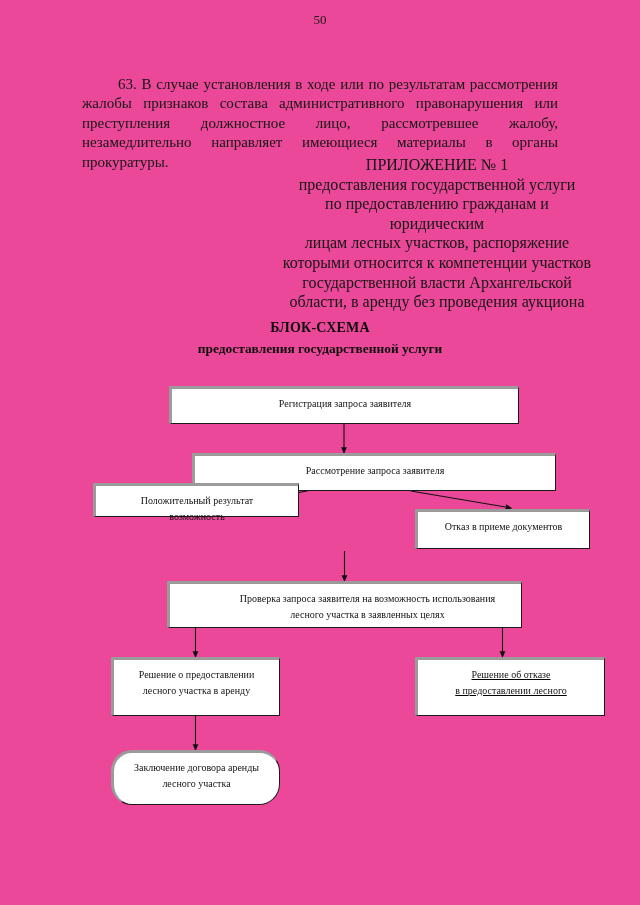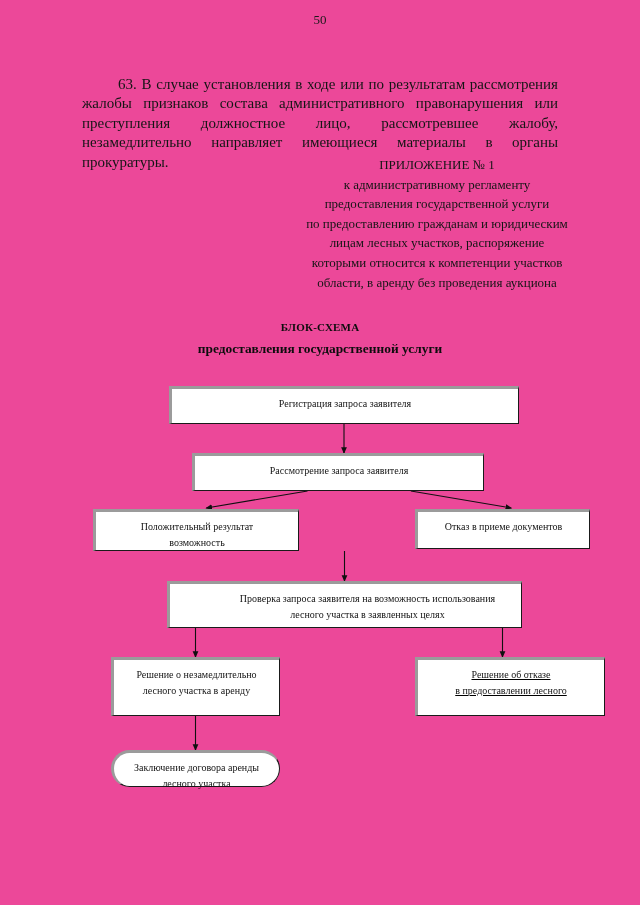--- a/index.html
+++ b/index.html
@@ -45,40 +45,40 @@
     color: #151515;
     hyphens: none;
   }
 
   
   .appendix-block {
     position: absolute;
     top: 155px;
     left: 282px;
     width: 310px;
-    font-size: 13px;
+    font-size: 16px;
     line-height: 19.6px;
     text-align: center;
     color: #151515;
   }
   .appendix-title {
     display: block;
   }
   .appendix-line {
     display: block;
   }
 
   
   .scheme-title {
     position: absolute;
     top: 318px;
     left: 0;
     width: 640px;
     text-align: center;
-    font-size: 11px;
+    font-size: 14px;
     line-height: 19px;
     font-weight: bold;
     letter-spacing: 0.2px;
     color: #0d0d0d;
   }
   .scheme-subtitle {
     position: absolute;
     top: 339px;
     left: 0;
     width: 640px;
@@ -135,25 +135,25 @@
 <body>
 
 <div class="page">
 
   <div class="page-number">50</div>
 
   <p class="body-paragraph">63.  В случае установления в ходе или по результатам рассмотрения жалобы признаков состава административного правонарушения или преступления должностное лицо, рассмотревшее жалобу, незамедлительно направляет имеющиеся материалы в органы прокуратуры.</p>
 
   <div class="appendix-block">
     <span class="appendix-title">ПРИЛОЖЕНИЕ № 1</span>
-    <span class="appendix-line">к административному регламенту</span>
     <span class="appendix-line">предоставления государственной услуги</span>
     <span class="appendix-line">по предоставлению гражданам и юридическим</span>
     <span class="appendix-line">лицам лесных участков, распоряжение</span>
     <span class="appendix-line">которыми относится к компетенции участков</span>
+    <span class="appendix-line">государственной власти Архангельской</span>
     <span class="appendix-line">области, в аренду без проведения аукциона</span>
   </div>
 
   <div class="scheme-title">БЛОК-СХЕМА</div>
   <div class="scheme-subtitle">предоставления государственной услуги</div>
 
   <div class="flowchart">
     <svg class="flow-svg" viewBox="0 0 640 905" xmlns="http://www.w3.org/2000/svg">
       <defs>
         <marker id="arrowhead" markerWidth="7" markerHeight="7" refX="5.2" refY="3" orient="auto">
@@ -169,55 +169,55 @@
           <line x1="502.5" y1="628" x2="502.5" y2="657" marker-end="url(#arrowhead)"></line>
           <line x1="195.5" y1="716" x2="195.5" y2="750" marker-end="url(#arrowhead)"></line>
         </g>
     </svg>
     <div id="box-layer">
         <div class="flow-box" style="left: 169px; top: 386px; width: 350px; height: 38px;">
           <span class="box-text">
             <span style="display:block">Регистрация запроса заявителя</span>
           </span>
         </div>
-        <div class="flow-box" style="left: 192px; top: 453px; width: 292px; height: 38px;">
+        <div class="flow-box" style="left: 192px; top: 453px; width: 364px; height: 38px;">
           <span class="box-text">
             <span style="display:block">Рассмотрение запроса заявителя</span>
           </span>
         </div>
-        <div class="flow-box" style="left: 93px; top: 509px; width: 206px; height: 42px;">
+        <div class="flow-box" style="left: 93px; top: 483px; width: 206px; height: 34px;">
           <span class="box-text">
             <span style="display:block">Положительный результат</span>
             <span style="display:block">возможность</span>
           </span>
         </div>
         <div class="flow-box" style="left: 415px; top: 509px; width: 175px; height: 40px;">
           <span class="box-text">
             <span style="display:block">Отказ в приеме документов</span>
           </span>
         </div>
         <div class="flow-box" style="left: 167px; top: 581px; width: 355px; height: 47px; padding-left: 44px;">
           <span class="box-text">
             <span style="display:block">Проверка запроса заявителя на возможность использования</span>
             <span style="display:block">лесного участка в заявленных целях</span>
           </span>
         </div>
         <div class="flow-box" style="left: 111px; top: 657px; width: 169px; height: 59px;">
           <span class="box-text">
-            <span style="display:block">Решение о незамедлительно</span>
+            <span style="display:block">Решение о предоставлении</span>
             <span style="display:block">лесного участка в аренду</span>
           </span>
         </div>
         <div class="flow-box" style="left: 415px; top: 657px; width: 190px; height: 59px; text-decoration: underline;">
           <span class="box-text">
             <span style="display:block">Решение об отказе</span>
             <span style="display:block">в предоставлении лесного</span>
           </span>
         </div>
-        <div class="flow-box" style="left: 111px; top: 750px; width: 169px; height: 37px; border-radius: 21px;">
+        <div class="flow-box" style="left: 111px; top: 750px; width: 169px; height: 55px; border-radius: 21px;">
           <span class="box-text">
             <span style="display:block">Заключение договора аренды</span>
             <span style="display:block">лесного участка</span>
           </span>
         </div>
       </div>
   </div>
 
 </div>
 

